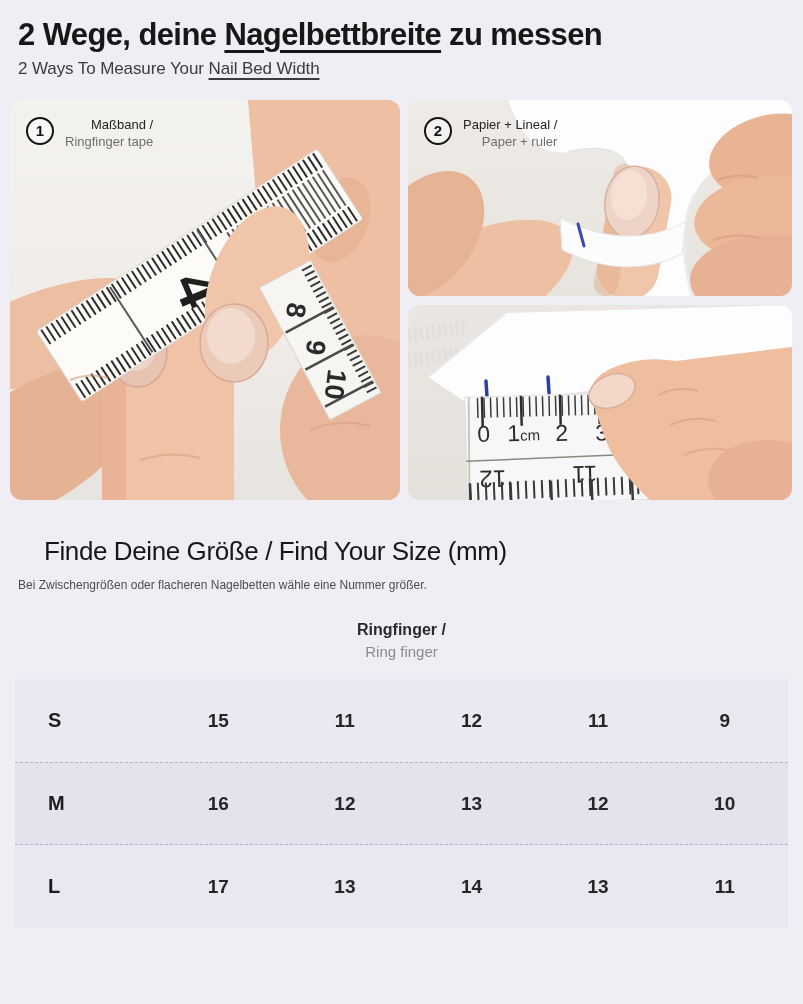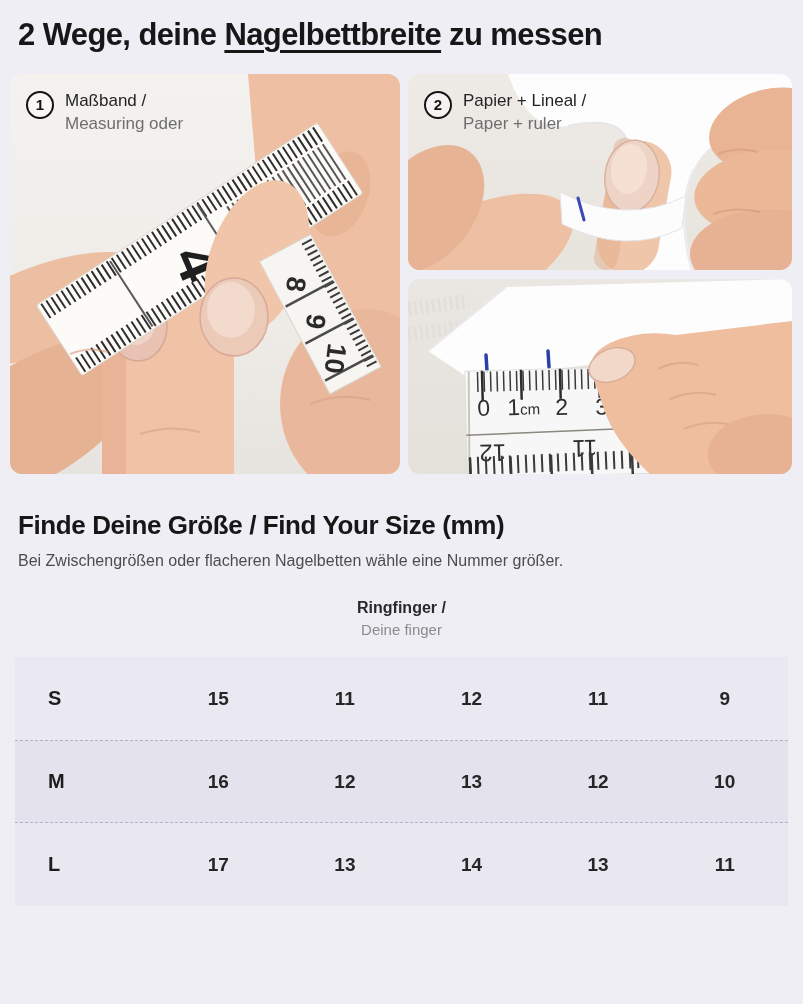--- a/index.html
+++ b/index.html
@@ -61,32 +61,33 @@
   .num-circle {
     width: 28px; height: 28px;
     border: 2.5px solid #141414;
     border-radius: 50%;
     background: rgba(255,255,255,0.45);
     display: flex; align-items: center; justify-content: center;
     font-size: 15px; font-weight: 700; color: #141414;
     flex: 0 0 auto;
     margin-top: 1px;
   }
-  .method-text { line-height: 1.35; font-size: 17px; }
+  .method-text { line-height: 1.35; font-size: 13px; text-align: right; }
   .method-de { color: #242424; }
   .method-en { color: #6e6e6e; }
 
   .size-section { margin: 36px 18px 0 18px; }
   .size-title {
     font-size: 26px;
-    font-weight: 700;
+    font-weight: 400;
     letter-spacing: -0.4px;
     color: #171717;
-  }
-  .size-note { margin-top: 11px; font-size: 16px; color: #4d4d4d; }
+    margin-left: 26px;
+  }
+  .size-note { margin-top: 11px; font-size: 12px; color: #4d4d4d; }
 
   .size-table { margin: 27px 15px 0 15px; }
   .trow, .thead-row { display: flex; }
   .col-size { width: 140px; flex: 0 0 auto; }
   .col { flex: 1 1 0; text-align: center; }
   .thead-row { padding-bottom: 17px; }
   .th { line-height: 1.4; }
   .th .de { display: block; font-size: 16px; font-weight: 700; color: #2a2a2a; }
   .th .en { display: block; font-size: 15px; color: #8b8b8b; }
   .thead-row .col-size { text-align: left; padding-left: 7px; }
@@ -95,20 +96,21 @@
   .row-m { background: #e4e2ec; border-top: 1px dashed #b6b0cb; border-bottom: 1px dashed #b6b0cb; }
   .row-l { background: #e9e7f0; }
   .size-letter { font-size: 20px; font-weight: 700; color: #1d1d1d; padding-left: 33px; }
   .cell-val { font-size: 19px; font-weight: 700; color: #262626; }
 </style>
 </head>
 <body>
 
 <div class="header">
   <h1 class="title"><span>2 Wege, deine </span><span class="u">Nagelbettbreite</span><span> zu messen</span></h1>
+  <div class="subtitle"><span>2 Ways To Measure Your </span><span class="u">Nail Bed Width</span></div>
 </div>
 
 <div class="photos">
 
   <div class="photo photo-left">
     <svg width="390" height="400" viewBox="0 0 390 400">
       <defs>
         <linearGradient id="bg1" x1="0" y1="0" x2="0" y2="1">
           <stop offset="0" stop-color="#f4f2ef"></stop>
           <stop offset="0.6" stop-color="#efece8"></stop>
@@ -156,21 +158,21 @@
       </g>
 
       <path d="M60,280 Q80,272 98,278" stroke="#d49a7b" stroke-width="2" fill="none" opacity="0.6"></path>
       <path d="M130,360 Q160,350 190,358" stroke="#d49a7b" stroke-width="2" fill="none" opacity="0.5"></path>
       <path d="M300,330 Q330,318 360,326" stroke="#d49a7b" stroke-width="2" fill="none" opacity="0.5"></path>
     </svg>
     <div class="method-label">
       <div class="num-circle">1</div>
       <div class="method-text">
         <div class="method-de">Maßband /</div>
-        <div class="method-en">Measuring oder</div>
+        <div class="method-en">Ringfinger tape</div>
       </div>
     </div>
   </div>
 
   <div class="right-col">
 
     <div class="photo photo-rt">
       <svg width="384" height="196" viewBox="0 0 384 196">
         <defs>
           <linearGradient id="bg2" x1="0" y1="0" x2="0" y2="1">
@@ -264,21 +266,21 @@
 
 <div class="size-section">
   <h2 class="size-title">Finde Deine Größe / Find Your Size (mm)</h2>
   <div class="size-note">Bei Zwischengrößen oder flacheren Nagelbetten wähle eine Nummer größer.</div>
 </div>
 
 <div class="size-table">
   <div class="thead-row">
     <div class="th col">
       <span class="de">Ringfinger /</span>
-        <span class="en">Deine finger</span>
+        <span class="en">Ring finger</span>
     </div>
   </div>
 
   <div class="trow row-s">
     <div class="col-size size-letter">S</div>
     <div class="col cell-val">15</div>
     <div class="col cell-val">11</div>
     <div class="col cell-val">12</div>
     <div class="col cell-val">11</div>
     <div class="col cell-val">9</div>

